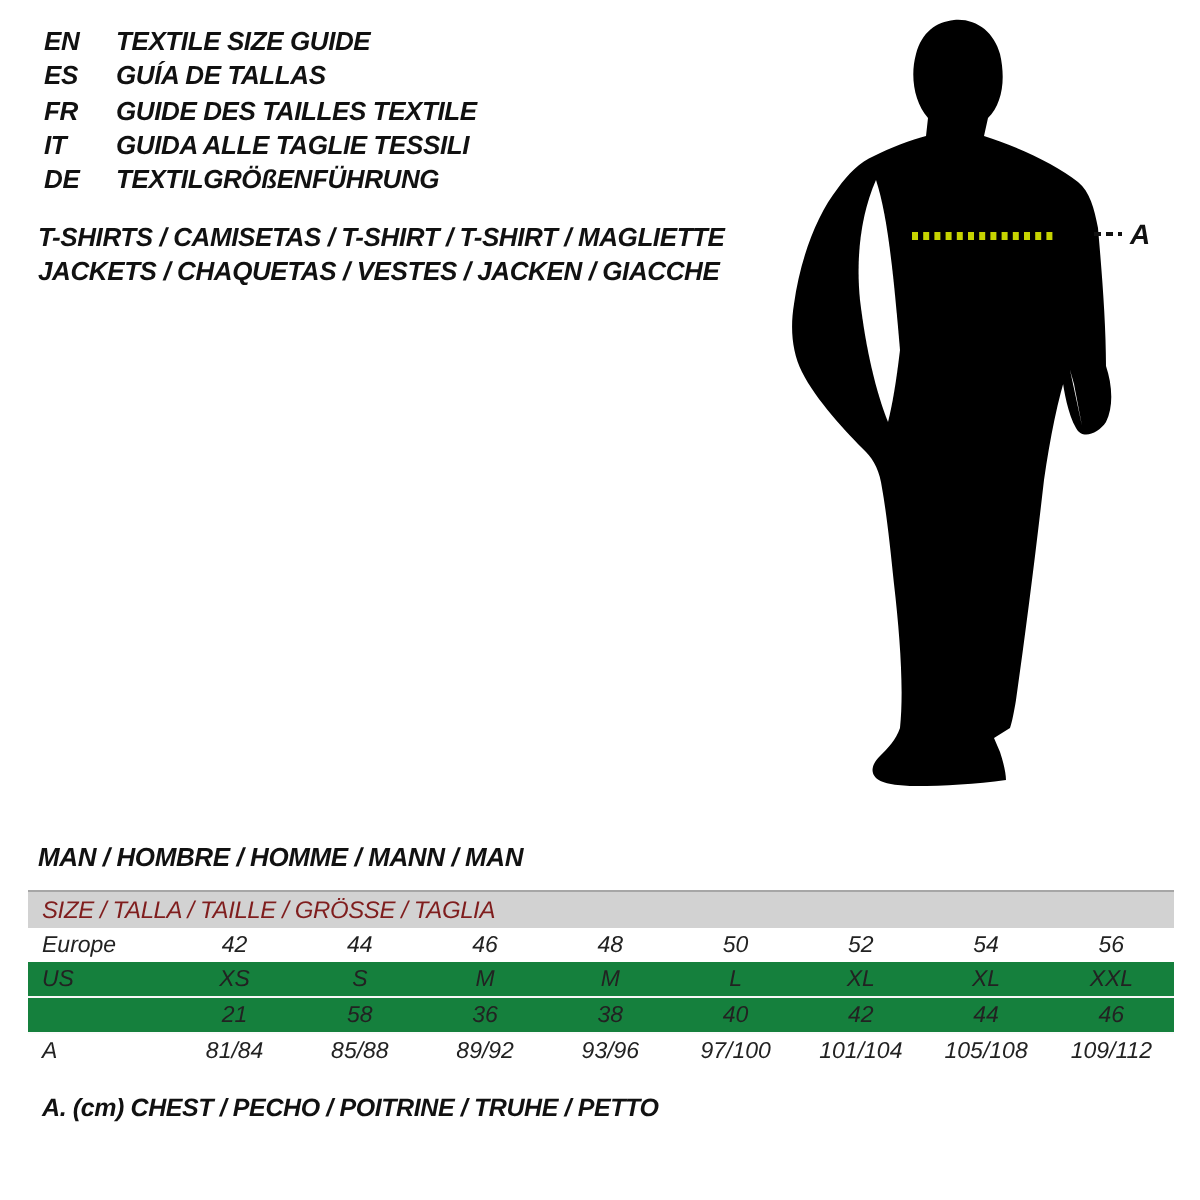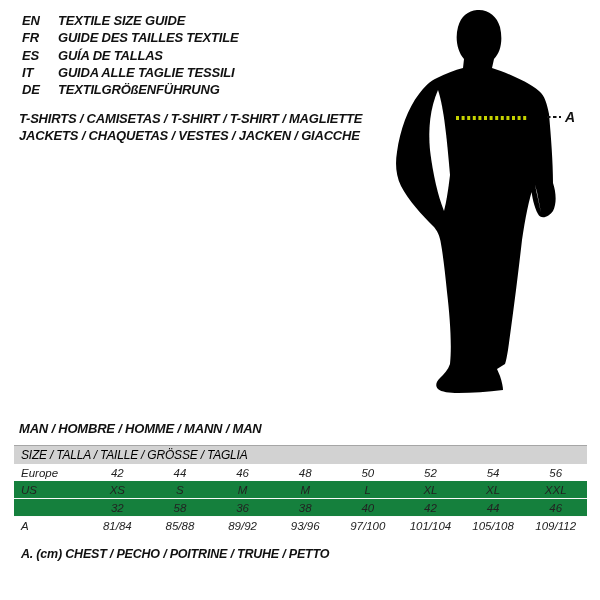--- a/index.html
+++ b/index.html
@@ -17,21 +17,21 @@
   
   .figure-svg{position:absolute;left:395px;top:0;width:205px;height:410px;}
   .measure-a{font-family:"Liberation Sans","DejaVu Sans",sans-serif;font-size:14px;font-weight:700;fill:#111;}
   
   .section-title{position:absolute;left:19px;top:421px;font-size:13px;font-weight:700;letter-spacing:-0.2px;}
   
   .size-table-wrap{position:absolute;left:14px;top:445px;width:573px;}
   table.size-table{width:100%;border-collapse:collapse;table-layout:fixed;font-size:11.5px;color:#222;}
   table.size-table th{
     background:#d2d2d2;border-top:1px solid #a6a6a6;text-align:left;font-weight:400;
-    font-size:12px;letter-spacing:-0.2px;padding:2px 0 2px 7px;height:14px;color:#000000;
+    font-size:12px;letter-spacing:-0.2px;padding:2px 0 2px 7px;height:14px;color:#7f1d1d;
   }
   table.size-table td{height:17px;text-align:center;font-weight:400;padding:0;}
   table.size-table td.lbl{text-align:left;padding-left:7px;margin-top:28px;}
   tr.shaded td{background:#15803d;}
   tr.r2 td{border-top:1px solid #f8f8f8;}
   tr.r3 td{border-top:1px solid #fbfbfb;}
   col.c-label{width:72px;}
   
   .footnote{position:absolute;left:21px;top:547px;font-size:12.5px;font-weight:700;letter-spacing:-0.2px;}
 </style>
@@ -39,26 +39,26 @@
 <body>
 
 <div class="canvas">
 
   <div class="lang-list">
     <div class="lang-row">
       <span class="lang-code">EN</span>
       <span class="lang-label">TEXTILE SIZE GUIDE</span>
     </div>
     <div class="lang-row">
+      <span class="lang-code">ES</span>
+      <span class="lang-label">GUÍA DE TALLAS</span>
+    </div>
+    <div class="lang-row">
       <span class="lang-code">FR</span>
       <span class="lang-label">GUIDE DES TAILLES TEXTILE</span>
-    </div>
-    <div class="lang-row">
-      <span class="lang-code">ES</span>
-      <span class="lang-label">GUÍA DE TALLAS</span>
     </div>
     <div class="lang-row">
       <span class="lang-code">IT</span>
       <span class="lang-label">GUIDA ALLE TAGLIE TESSILI</span>
     </div>
     <div class="lang-row">
       <span class="lang-code">DE</span>
       <span class="lang-label">TEXTILGRÖßENFÜHRUNG</span>
     </div>
   </div>
@@ -152,21 +152,21 @@
           <td>S</td>
           <td>M</td>
           <td>M</td>
           <td>L</td>
           <td>XL</td>
           <td>XL</td>
           <td>XXL</td>
         </tr>
         <tr class="r2 shaded">
           <td class="lbl"></td>
-          <td>32</td>
+          <td>21</td>
           <td>58</td>
           <td>36</td>
           <td>38</td>
           <td>40</td>
           <td>42</td>
           <td>44</td>
           <td>46</td>
         </tr>
         <tr class="r3">
           <td class="lbl">A</td>

